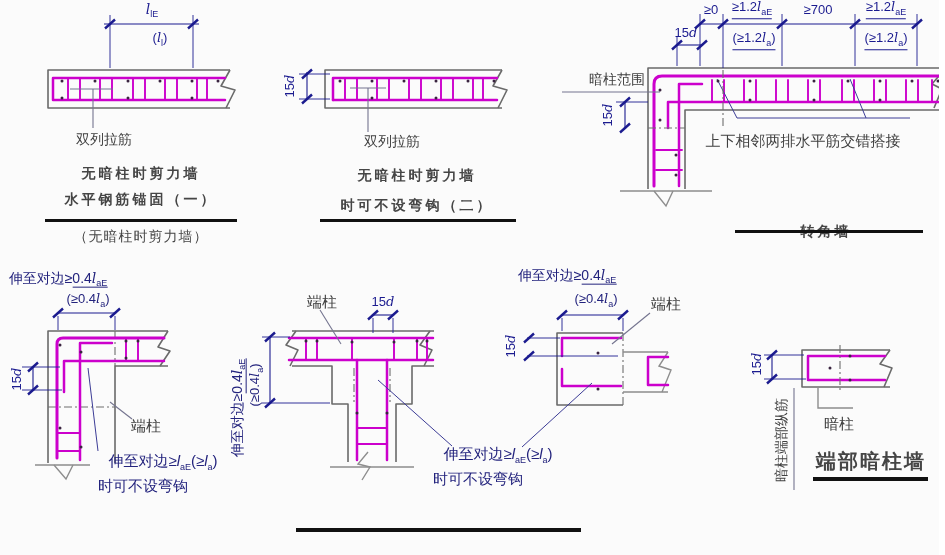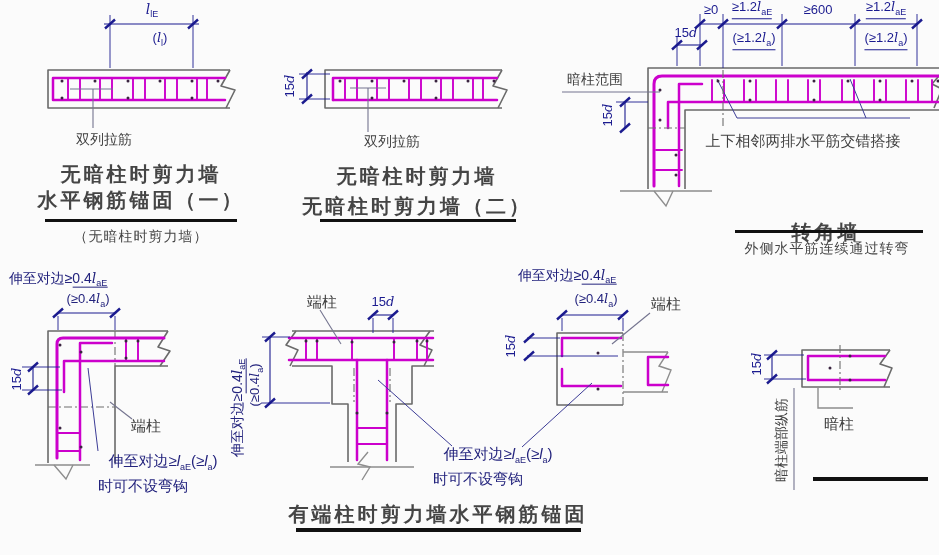--- a/index.html
+++ b/index.html
@@ -22,21 +22,21 @@
   .tn{stroke:#3c3c96;fill:none;stroke-width:1}
   .t{position:absolute;white-space:nowrap;transform:translate(-50%,-50%);line-height:1.1}
   .rot{transform:translate(-50%,-50%) rotate(-90deg)}
   .dim{color:var(--dimline);font-size:13px}
   .dim i, .nt i{font-family:"DejaVu Serif","Liberation Serif",serif;font-style:italic}
   sub{font-size:9px}
   .lbl{color:var(--label);font-size:14px}
   .lbl15{color:var(--label);font-size:15px}
   .nt{color:var(--note);font-size:14px}
   .nt15{color:var(--note);font-size:15px}
-  .ttl{color:var(--title);font-size:20px;font-weight:bold;letter-spacing:3px}
+  .ttl{color:var(--title);font-size:14px;font-weight:bold;letter-spacing:3px}
   .ttl20{font-size:20px}
   .stl{color:var(--title);font-size:14px;letter-spacing:1px}
   .ul{border-bottom:1.4px solid currentColor;padding-bottom:1px}
   .bar{position:absolute;height:3.2px;background:var(--uline)}
 </style>
 </head>
 <body>
 
 <div class="stage">
 
@@ -277,56 +277,55 @@
   <div class="t dim" style="left:160px;top:40px"><span>(</span><i>l</i><sub>l</sub><span>)</span></div>
   <div class="t lbl" style="left:104px;top:140px">双列拉筋</div>
   <div class="t ttl" style="left:141px;top:174px">无暗柱时剪力墙</div>
   <div class="t ttl" style="left:141px;top:200px">水平钢筋锚固（一）</div>
   <div class="bar" style="left:45px;top:219px;width:192px"></div>
   <div class="t stl" style="left:141px;top:237px">（无暗柱时剪力墙）</div>
 
   <div class="t dim rot" style="left:290px;top:86px"><span>15</span><i>d</i></div>
   <div class="t lbl" style="left:392px;top:142px">双列拉筋</div>
   <div class="t ttl" style="left:417px;top:176px">无暗柱时剪力墙</div>
-  <div class="t ttl" style="left:417px;top:206px">无暗柱时剪力墙（二）</div>
+  <div class="t ttl" style="left:417px;top:206px">时可不设弯钩（二）</div>
   <div class="bar" style="left:320px;top:219px;width:196px"></div>
 
   <div class="t dim" style="left:711px;top:10px">≥0</div>
   <div class="t dim ul" style="left:752px;top:10px"><span>≥1.2</span><i>l</i><sub>aE</sub></div>
-  <div class="t dim" style="left:818px;top:10px">≥600</div>
+  <div class="t dim" style="left:818px;top:10px">≥700</div>
   <div class="t dim ul" style="left:886px;top:10px"><span>≥1.2</span><i>l</i><sub>aE</sub></div>
   <div class="t dim ul" style="left:754px;top:41px"><span>(≥1.2</span><i>l</i><sub>a</sub><span>)</span></div>
   <div class="t dim ul" style="left:886px;top:41px"><span>(≥1.2</span><i>l</i><sub>a</sub><span>)</span></div>
   <div class="t dim" style="left:686px;top:33px"><span>15</span><i>d</i></div>
-  <div class="t lbl" style="left:595px;top:80px">暗柱范围</div>
+  <div class="t lbl" style="left:617px;top:80px">暗柱范围</div>
   <div class="t dim rot" style="left:608px;top:115px"><span>15</span><i>d</i></div>
   <div class="t lbl15" style="left:803px;top:141px">上下相邻两排水平筋交错搭接</div>
   <div class="t ttl" style="left:826px;top:232px">转角墙</div>
   <div class="bar" style="left:735px;top:230px;width:188px"></div>
-  <div class="t stl" style="left:827px;top:249px">外侧水平筋连续通过转弯</div>
 
   <div class="t nt" style="left:58px;top:280px"><span>伸至对边≥</span><span class="ul"><span>0.4</span><i>l</i><sub>aE</sub></span></div>
   <div class="t nt" style="left:88px;top:301px;font-size:13px"><span>(≥0.4</span><i>l</i><sub>a</sub><span>)</span></div>
   <div class="t dim rot" style="left:17px;top:379px"><span>15</span><i>d</i></div>
   <div class="t lbl15" style="left:146px;top:426px">端柱</div>
   <div class="t nt15" style="left:163px;top:463px"><span>伸至对边≥</span><i>l</i><sub>aE</sub><span>(≥</span><i>l</i><sub>a</sub><span>)</span></div>
   <div class="t nt15" style="left:143px;top:486px">时可不设弯钩</div>
 
   <div class="t lbl15" style="left:322px;top:302px">端柱</div>
   <div class="t dim" style="left:383px;top:302px"><span>15</span><i>d</i></div>
   <div class="t nt rot" style="left:239px;top:408px"><span>伸至对边≥</span><span class="ul"><span>0.4</span><i>l</i><sub>aE</sub></span></div>
   <div class="t nt rot" style="left:257px;top:385px;font-size:13px"><span>(≥0.4</span><i>l</i><sub>a</sub><span>)</span></div>
-  <div class="t ttl ttl20" style="left:438px;top:514px">有端柱时剪力墙水平钢筋锚固</div>
   <div class="bar" style="left:296px;top:528px;width:285px;height:3.5px"></div>
 
   <div class="t nt" style="left:567px;top:277px"><span>伸至对边≥</span><span class="ul"><span>0.4</span><i>l</i><sub>aE</sub></span></div>
   <div class="t nt" style="left:596px;top:301px;font-size:13px"><span>(≥0.4</span><i>l</i><sub>a</sub><span>)</span></div>
   <div class="t lbl15" style="left:666px;top:304px">端柱</div>
   <div class="t dim rot" style="left:511px;top:346px"><span>15</span><i>d</i></div>
   <div class="t nt15" style="left:498px;top:456px"><span>伸至对边≥</span><i>l</i><sub>aE</sub><span>(≥</span><i>l</i><sub>a</sub><span>)</span></div>
   <div class="t nt15" style="left:478px;top:479px">时可不设弯钩</div>
 
   <div class="t dim rot" style="left:757px;top:364px"><span>15</span><i>d</i></div>
   <div class="t lbl rot" style="left:782px;top:440px">暗柱端部纵筋</div>
   <div class="t lbl15" style="left:839px;top:424px">暗柱</div>
+  <div class="t ttl ttl20" style="left:871px;top:461px;letter-spacing:2px">端部暗柱墙</div>
   <div class="bar" style="left:813px;top:477px;width:115px;height:3.5px"></div>
 
 </div>
 
 </body></html>

